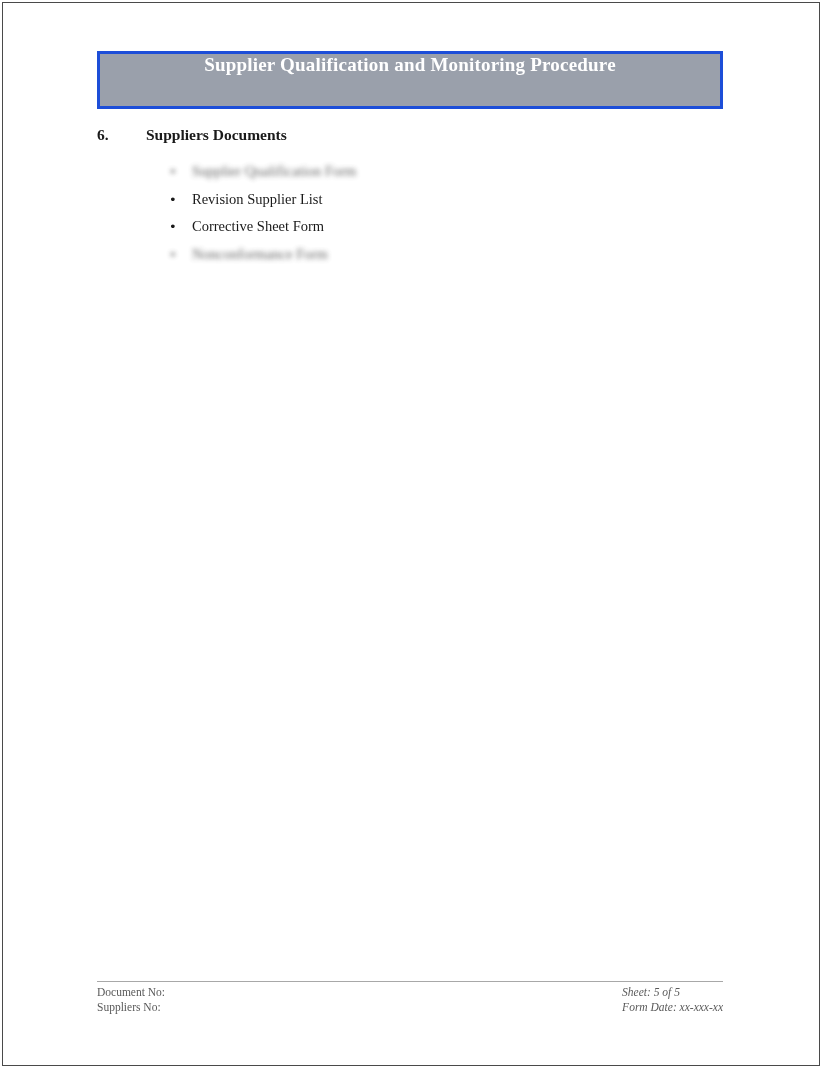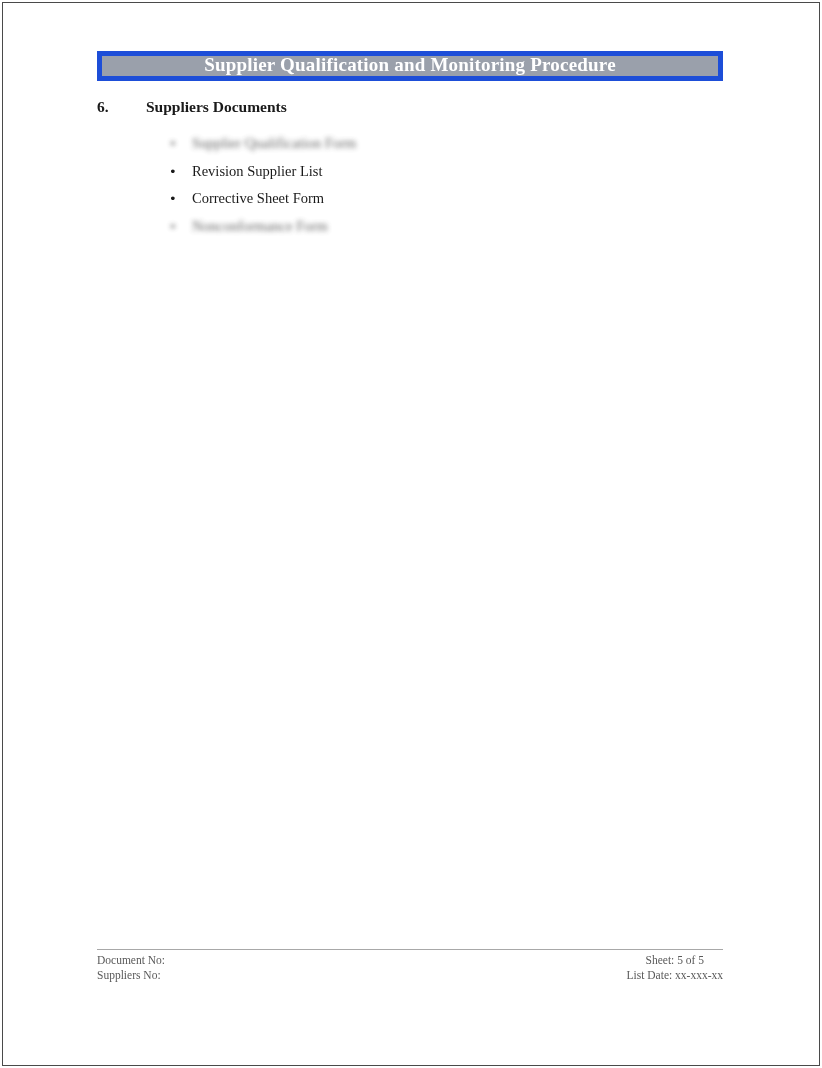--- a/index.html
+++ b/index.html
@@ -15,24 +15,24 @@
     position: absolute; inset: 2px;
     border: 1px solid #4a4a4a;
     pointer-events: none;
   }
   .content {
     position: absolute;
     left: 97px; right: 99px; top: 0;
   }
   .banner {
     margin-top: 51px;
-    height: 30px;
+    height: 58px;
     background: #9aa0ab;
-    border: 5px solid #1d4ed8;
-    display: flex; align-items: flex-end; justify-content: center;
+    border: 3px solid #1d4ed8;
+    display: flex; align-items: flex-start; justify-content: center;
   }
   .banner-title {
     color: #ffffff;
     font-size: 19px;
     font-weight: bold;
     letter-spacing: 0.2px;
   }
   .body-paragraph {
     margin-top: 19px;
     margin-left: 49px;
@@ -65,30 +65,30 @@
     font-family: "DejaVu Sans", sans-serif;
   }
   .blurred {
     filter: blur(2.6px);
     color: #3c3c3c;
     opacity: 0.8;
   }
   .footer {
     position: absolute;
     left: 97px; right: 99px;
-    top: 949px;
+    top: 981px;
     border-top: 1px solid #a8a8a8;
     padding-top: 3px;
     display: flex;
     justify-content: space-between;
     font-size: 11.5px;
     line-height: 15px;
     color: #595959;
   }
-  .footer-right { text-align: center; }
+  .footer-right { text-align: left; font-style: italic; }
 </style>
 </head>
 <body>
 
 <div class="page-border"></div>
 
 <div class="content">
 
   <div class="banner">
     <span class="banner-title">Supplier Qualification and Monitoring Procedure</span>
@@ -121,15 +121,15 @@
 
 </div>
 
 <div class="footer">
   <div class="footer-left">
     <div>Document No:</div>
     <div>Suppliers No:</div>
   </div>
   <div class="footer-right">
     <div>Sheet: 5 of 5</div>
-    <div>List Date: xx-xxx-xx</div>
+    <div>Form Date: xx-xxx-xx</div>
   </div>
 </div>
 
 </body></html>

